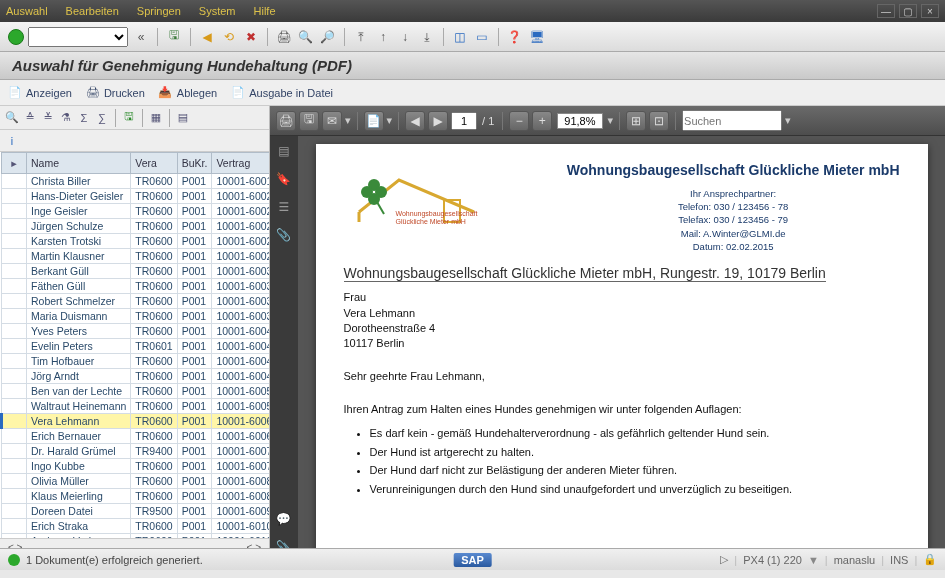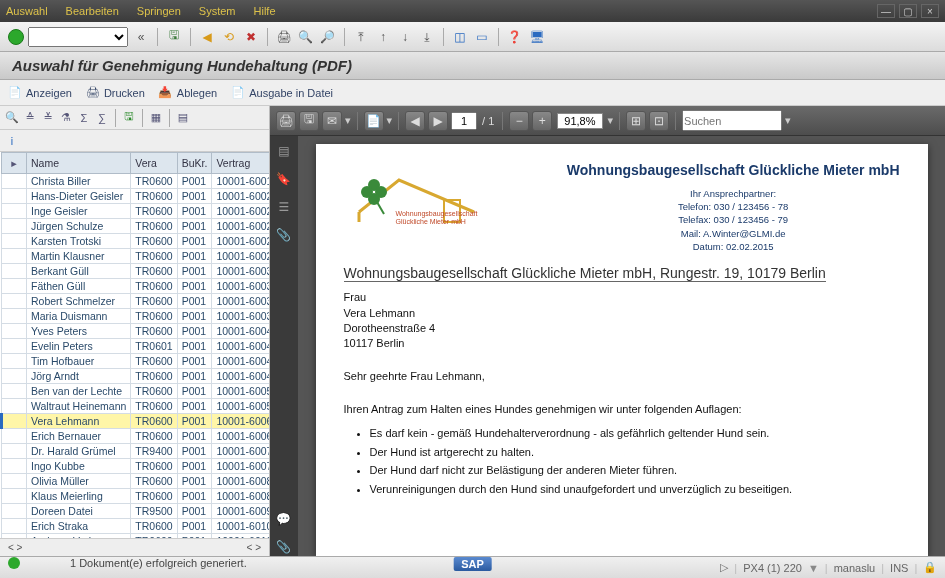--- a/index.html
+++ b/index.html
@@ -42,21 +42,21 @@
   .pdfbar input.page { width:26px; height:18px; text-align:center; font-size:11px; }
   .pdfbar .ptext { color:#ddd; font-size:11px; margin:0 2px;}
   .pdfbar input.search { width:100px; height:21px; font-size:11px; }
 
   .pdfbody { flex:1; display:flex; background:#555; overflow:hidden;}
   .pdfside { width:28px; background:#3a3a3a; display:flex; flex-direction:column; align-items:center; padding-top:6px; gap:10px;}
   .pdfside div { width:18px;height:18px; color:#999; font-size:12px; display:flex;align-items:center;justify-content:center; cursor:pointer;}
   .pdfpagewrap { flex:1; overflow:auto; display:flex; justify-content:center; padding:8px 0 0 0;}
   .pdfpage { width:612px; background:#fff; padding:18px 28px; box-shadow:0 2px 8px rgba(0,0,0,.5); font-family:Liberation Sans, sans-serif; color:#111;}
 
-  .statusbar { position:absolute; bottom:0; left:0; right:0; height:22px; background:linear-gradient(#f0f0f0,#dcdcdc); border-top:1px solid #aaa; display:flex; padding:0 8px; font-size:11px; color:#444;gap:44px;}
+  .statusbar { position:absolute; bottom:8px; left:0; right:0; height:22px; background:linear-gradient(#f0f0f0,#dcdcdc); border-top:1px solid #aaa; display:flex; align-items:center; padding:0 8px; font-size:11px; color:#444;}
   .statusbar .ok { width:12px;height:12px;border-radius:50%;background:#2ca82c; margin-right:6px;}
   .statusbar .right { margin-left:auto; display:flex; align-items:center; gap:6px; color:#666;}
   .statusbar .statsep { color:#bbb; }
 
   .letterhead { display:flex; justify-content:space-between; margin-bottom:8px;}
   .logo { width:180px; height:70px; position:relative;}
   .company { text-align:left; }
   .company h3 { font-size:14px; color:#1a3a6a; margin-bottom:8px; line-height:1.2;}
   .company .meta { font-size:9.5px; color:#1a3a6a; line-height:1.4;text-align:center;}
   .sender { font-size:14px; color:#333; border-bottom:0.5px solid #666; display:inline-block; margin-top:4px; margin-bottom:8px;}

